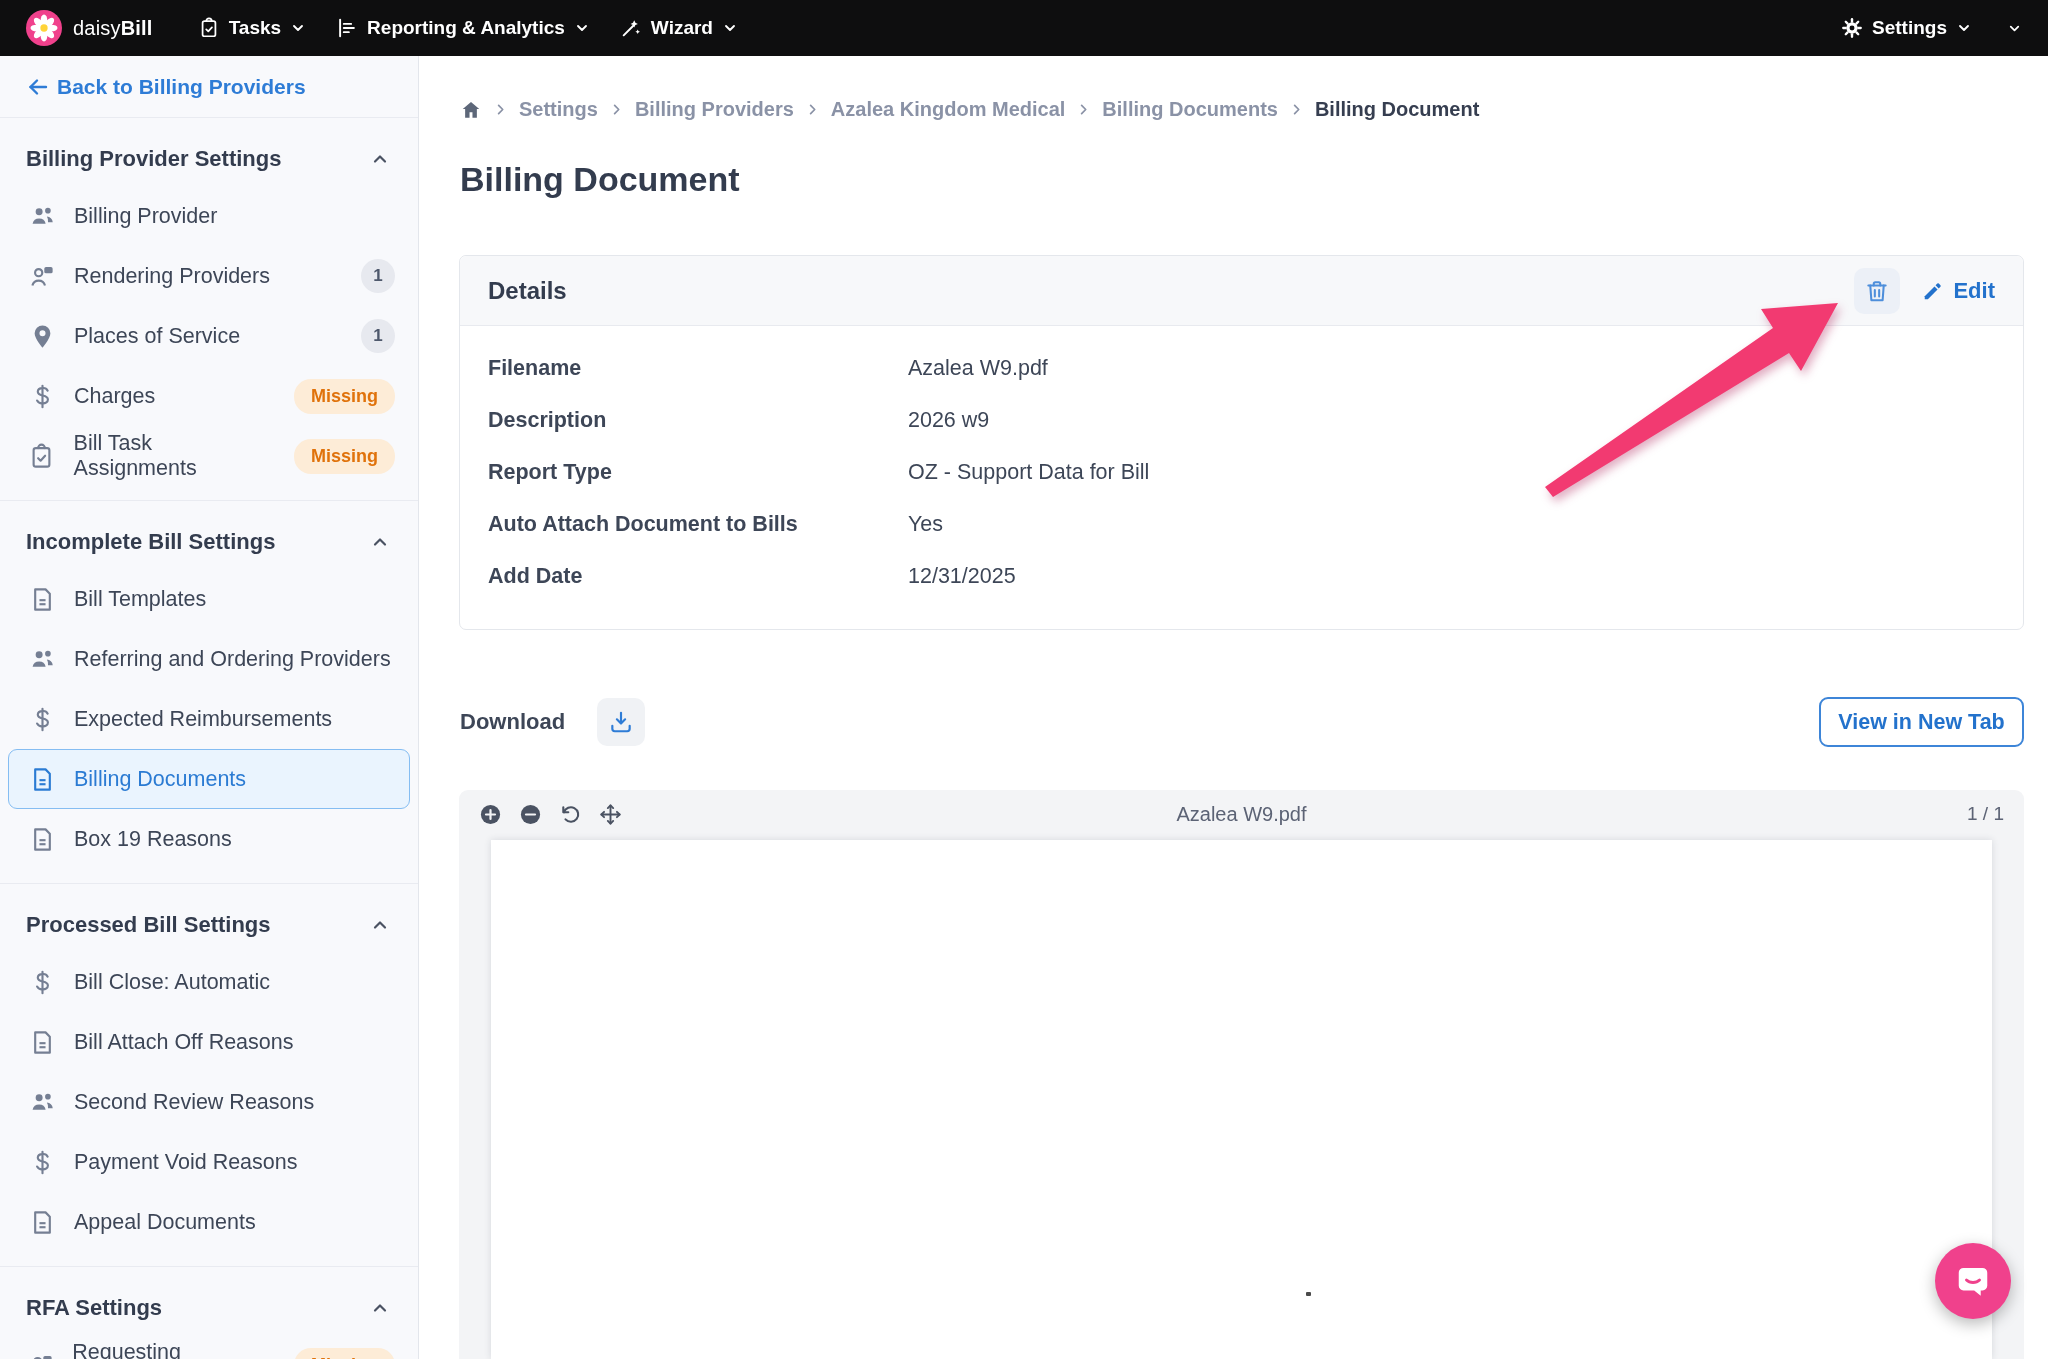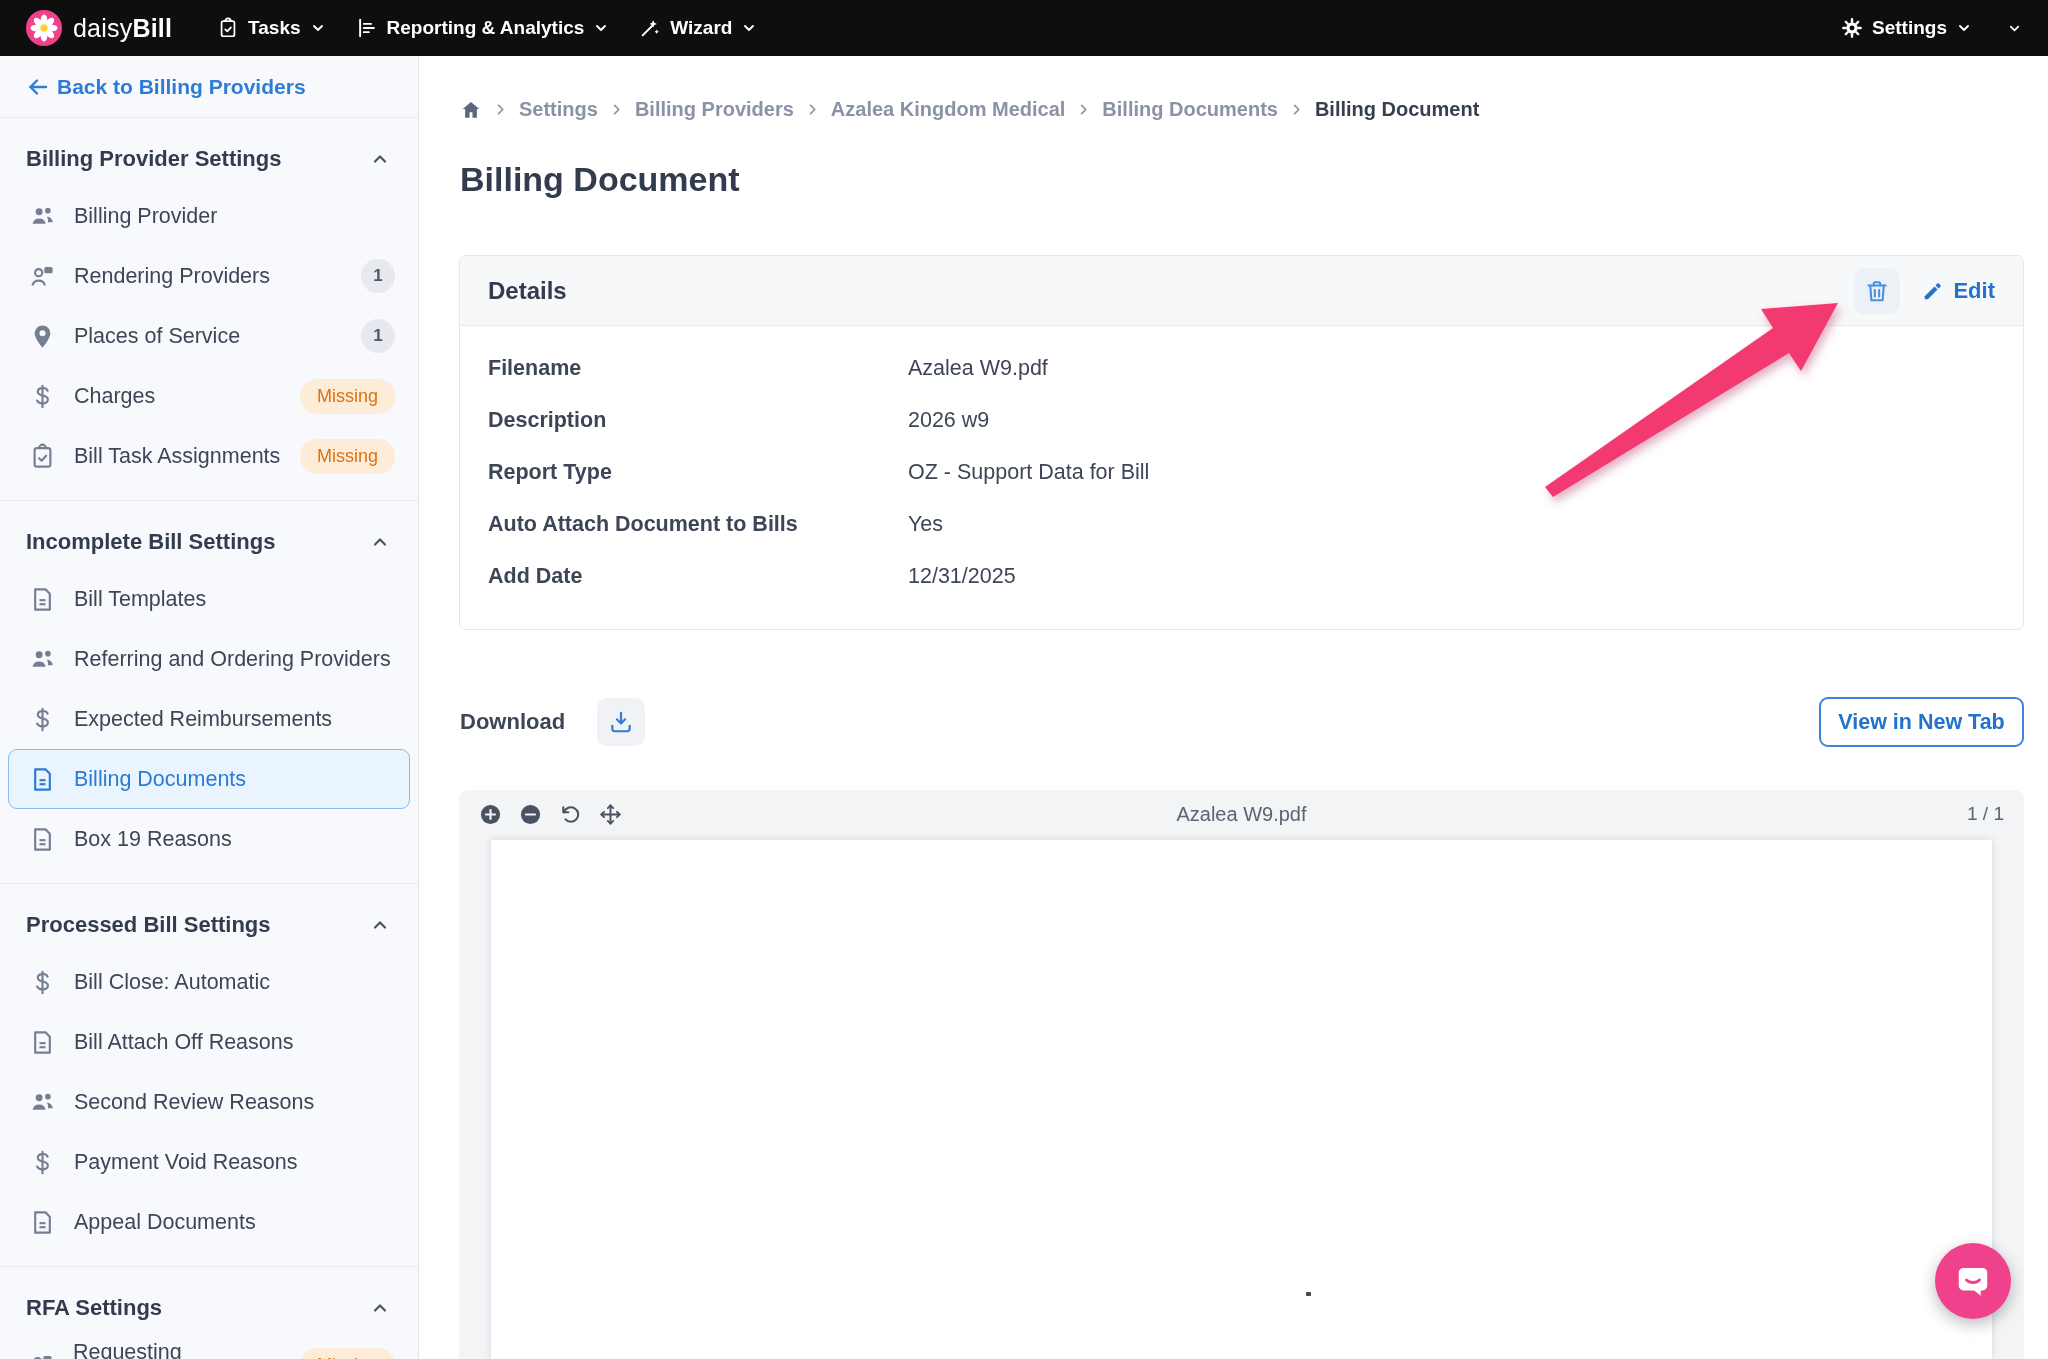--- a/index.html
+++ b/index.html
@@ -14,21 +14,21 @@
   
   .topnav {
     position: absolute; top: 0; left: 0; right: 0; height: 56px;
     background: #0e0e0f; color: #fff;
     display: flex; align-items: center; padding: 0 26px;
   }
   .brand { display: flex; align-items: center; gap: 11px; margin-right: 30px; }
   .brand-flower { width: 36px; height: 36px; border-radius: 50%; background: #f0418c;
     display: flex; align-items: center; justify-content: center; }
   .brand-flower svg { width: 30px; height: 30px; }
-  .brand-name { font-size: 25px; color: #fff; letter-spacing: .2px; }
+  .brand-name { font-size: 20px; color: #fff; letter-spacing: .2px; }
   .brand-name .light { font-weight: 400; }
   .brand-name .bold { font-weight: 700; }
   .nav-item { display: flex; align-items: center; gap: 9px; padding: 0 15px;
     font-weight: 700; font-size: 19px; cursor: pointer; height: 56px; }
   .nav-item .nav-ic svg { width: 22px; height: 22px; }
   .nav-item .chev svg { width: 16px; height: 16px; }
   .search-btn {
     position: absolute; left: 882px; top: 6px; width: 296px; height: 44px;
     background: #2b2c2e; border: 1px solid #55575a; border-radius: 10px;
     display: flex; align-items: center; gap: 14px; padding: 0 18px;
@@ -60,21 +60,21 @@
     margin: 0 8px; padding: 0 14px 0 18px; border: 1.5px solid transparent;
     border-radius: 9px; font-size: 21.5px; color: #3d4657; cursor: pointer; }
   .side-item .icon-slot { width: 30px; display: flex; justify-content: center; color: #757f93; }
   .side-item .icon-slot svg { width: 27px; height: 27px; }
   .side-item.active { background: #eaf4fe; border-color: #85bdf2; color: #2b7bd3; }
   .side-item.active .icon-slot { color: #2b7bd3; }
   .pill-count { margin-left: auto; width: 34px; height: 34px; border-radius: 50%;
     background: #e7e9ef; color: #4e586c; font-size: 17px; font-weight: 700;
     display: flex; align-items: center; justify-content: center; }
   .pill-missing { margin-left: auto; background: #fdecd7; color: #e0720b;
-    font-size: 18px; font-weight: 400; padding: 7px 17px; border-radius: 17px; }
+    font-size: 18px; font-weight: 700; padding: 7px 17px; border-radius: 17px; }
 
   
   .main { position: absolute; left: 420px; top: 56px; right: 0; bottom: 0; background: #fff; }
   .breadcrumb { position: absolute; top: 42px; left: 40px; display: flex;
     align-items: center; gap: 11px; font-size: 20px; font-weight: 700; color: #8a92a6; }
   .breadcrumb .home { color: #5d6779; cursor: pointer; }
   .breadcrumb .home svg { width: 22px; height: 22px; }
   .breadcrumb .sep svg { width: 15px; height: 15px; }
   .crumb-link { color: #8a92a6; cursor: pointer; }
   .crumb-current { color: #363e50; }

